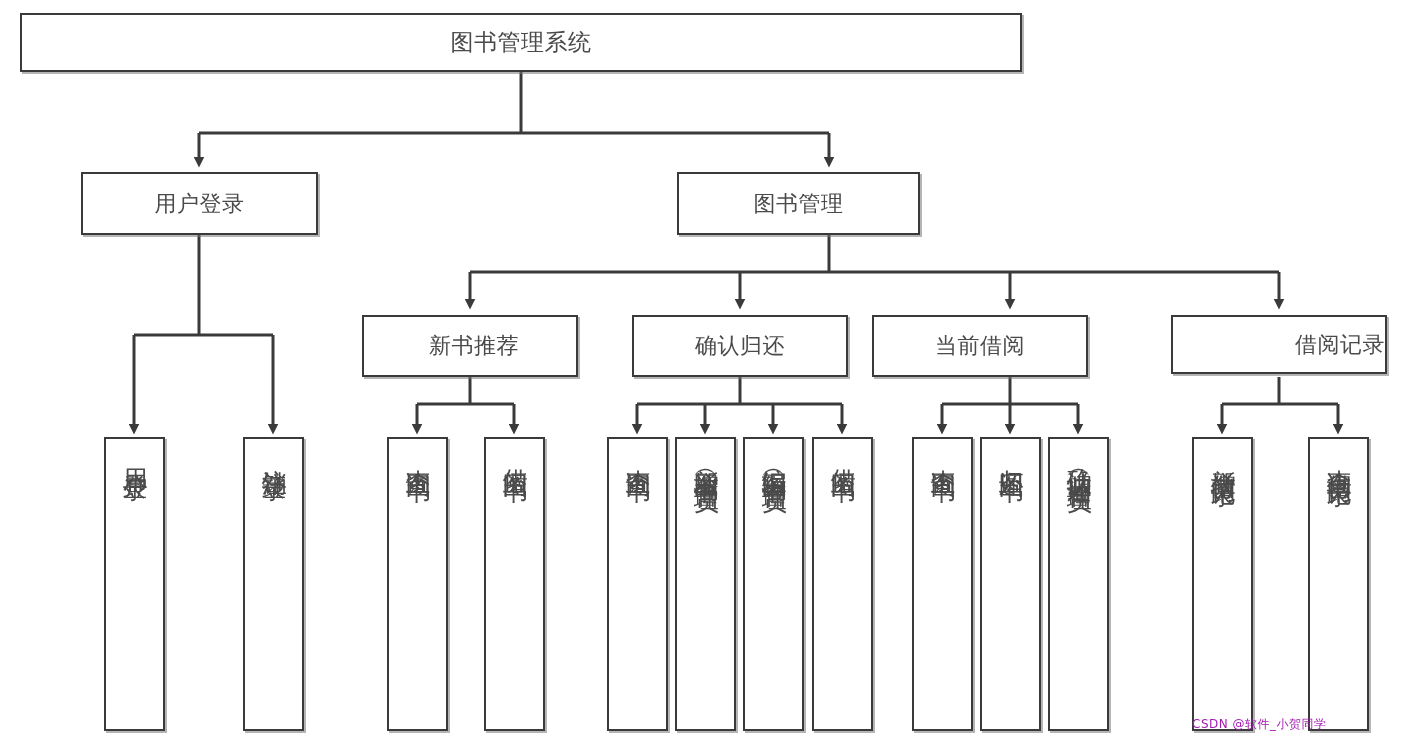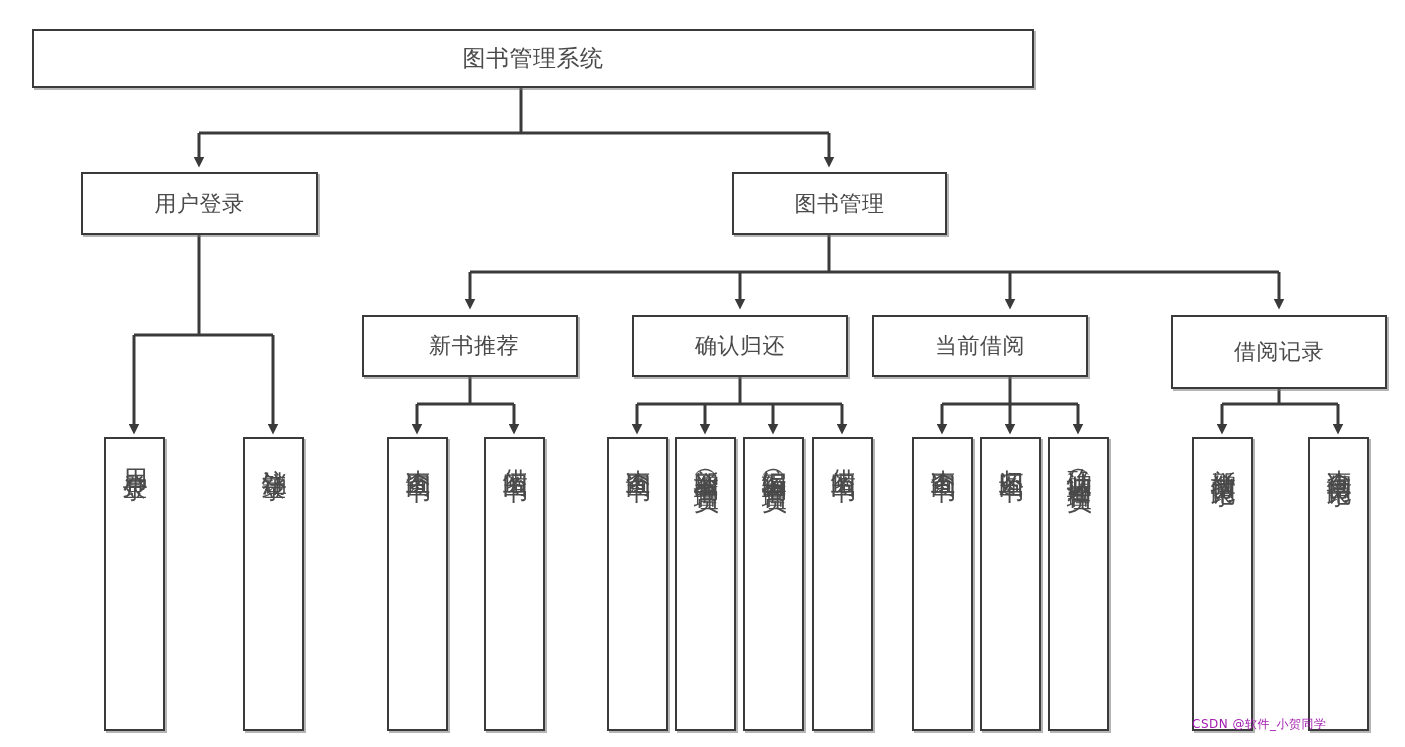--- a/index.html
+++ b/index.html
@@ -121,41 +121,41 @@
       <path d="M1010,404 L1010,425" marker-end="url(#arrow)"></path>
       <path d="M1078,404 L1078,425" marker-end="url(#arrow)"></path>
 
       <path d="M1279,377 L1279,404"></path>
       <path d="M1222,404 L1338,404"></path>
       <path d="M1222,404 L1222,425" marker-end="url(#arrow)"></path>
       <path d="M1338,404 L1338,425" marker-end="url(#arrow)"></path>
     </g>
   </svg>
 
-  <div class="node h root" style="left:20px; top:29px; width:1002px; height:59px;margin-left:12px;">
+  <div class="node h root" style="left:20px; top:13px; width:1002px; height:59px;">
     <span class="label">图书管理系统</span>
   </div>
 
   <div class="node h" style="left:81px; top:172px; width:237px; height:63px;">
     <span class="label">用户登录</span>
   </div>
-  <div class="node h" style="left:732px; top:172px; width:215px; height:63px;align-items:center;">
+  <div class="node h" style="left:677px; top:172px; width:243px; height:63px;align-items:center;">
     <span class="label">图书管理</span>
   </div>
 
   <div class="node h" style="left:362px; top:315px; width:216px; height:62px;padding-left:8px;">
     <span class="label">新书推荐</span>
   </div>
   <div class="node h" style="left:632px; top:315px; width:216px; height:62px;">
     <span class="label">确认归还</span>
   </div>
   <div class="node h" style="left:872px; top:315px; width:216px; height:62px;">
     <span class="label">当前借阅</span>
   </div>
-  <div class="node h" style="left:1171px; top:315px; width:216px; height:74px;">
+  <div class="node h" style="left:1171px; top:315px; width:216px; height:59px;justify-content:flex-end;">
     <span class="label">借阅记录</span>
   </div>
 
   <div class="node v" style="left:104px; top:437px; width:61px; height:294px;">
     <span class="label">用户登录</span>
   </div>
   <div class="node v" style="left:243px; top:437px; width:61px; height:294px;">
     <span class="label">注销登录</span>
   </div>
 

